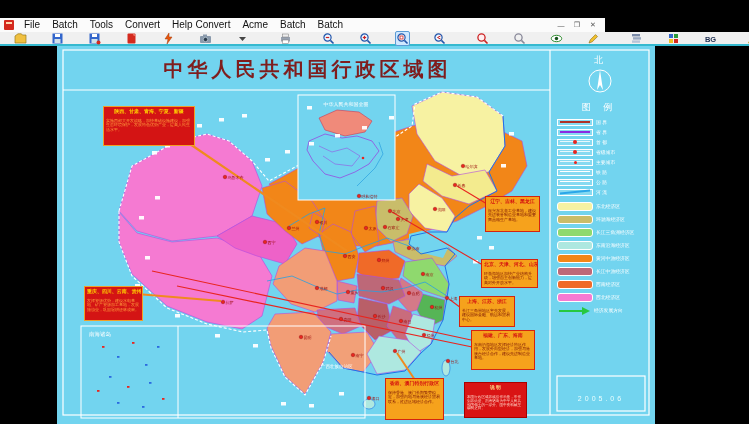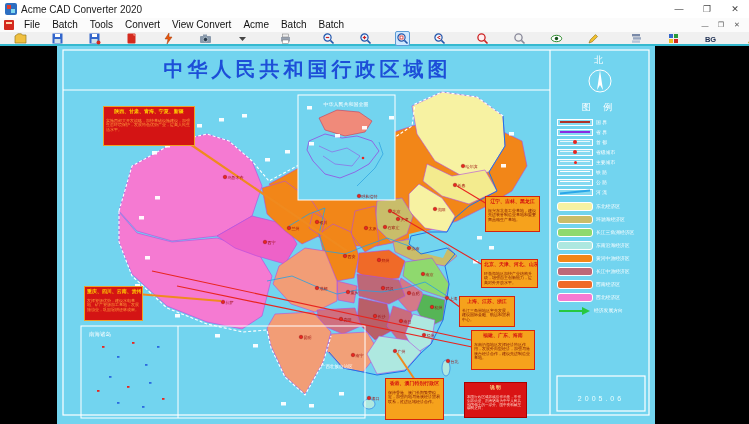--- a/index.html
+++ b/index.html
@@ -9,39 +9,39 @@
   .titlebar{position:absolute;left:0;top:0;width:749px;height:18px;background:#fff;
             display:flex;align-items:center;border-bottom:1px solid #e8e8e8;}
   .appicon{width:12px;height:12px;margin:0 4px 0 5px;position:relative;background:#2d6fc2;border-radius:2px;}
   .appicon:before{content:"";position:absolute;left:2px;top:2px;width:4px;height:4px;background:#e43b2c;}
   .appicon:after{content:"";position:absolute;right:2px;bottom:2px;width:4px;height:4px;background:#7fd8f0;}
   .wtitle{font-size:10px;color:#222;}
   .wcontrols{margin-left:auto;display:flex;height:18px;}
   .wbtn{width:28px;height:18px;display:flex;align-items:center;justify-content:center;
         font-size:9px;color:#444;cursor:default;}
   
-  .menubar{position:absolute;left:0;top:18px;width:749px;height:14px;background:#fbfbfb;
+  .menubar{position:absolute;left:0;top:18px;width:605px;height:14px;background:#fbfbfb;
            display:flex;align-items:center;font-size:10px;color:#111;}
   .docicon{width:10px;height:10px;margin:0 4px 0 4px;background:#d42a1e;border-radius:1px;position:relative;}
   .docicon:after{content:"";position:absolute;left:2px;top:2px;width:6px;height:2px;background:#ffd9b0;}
   .menu-item{padding:0 6px;height:14px;line-height:14px;}
   .mdictrls{margin-left:auto;display:flex;margin-right:4px;}
   .mdibtn{width:16px;height:12px;font-size:7px;color:#555;display:flex;align-items:center;justify-content:center;}
   
   .toolbar{position:absolute;left:0;top:32px;width:749px;height:14px;background:#f0f0f0;
            display:flex;align-items:center;padding-left:2px;border-bottom:2px solid #35b9cf;box-sizing:border-box;}
   .tbtn{width:15px;height:13px;margin:0 11px;display:flex;align-items:flex-end;justify-content:center;border:1px solid transparent;border-radius:2px;}
   .tbtn.active{background:#cfe8ff;border-color:#5b9bd5;}
   .tbtn svg{display:block;}
   .sep{width:1px;height:11px;background:#c6c6c6;margin:0 3px;}
   
   .canvas{position:absolute;left:0;top:46px;width:749px;height:378px;background:#000;}
   .sheet{position:absolute;left:57px;top:0;width:598px;height:378px;background:#72d4ef;overflow:hidden;}
   .sheet svg{position:absolute;left:0;top:0;}
-  .sheet-title{position:absolute;left:8px;top:10px;width:485px;text-align:center;color:#1d4ed8;
+  .sheet-title{position:absolute;left:8px;top:10px;width:485px;text-align:center;color:#7f1d1d;
                font-size:20px;font-weight:bold;letter-spacing:4px;white-space:nowrap;}
   .sheet-date{position:absolute;left:500px;top:349px;width:88px;text-align:center;color:#eaffff;
               font-size:7px;letter-spacing:3px;}
   
   .legend{position:absolute;left:494px;top:8px;width:97px;color:#fff;text-align:center;}
   .legend .north{font-size:9px;letter-spacing:2px;}
   .legend .ltitle{font-size:9px;letter-spacing:5px;margin:2px 0 3px 0;}
   .lrow{display:flex;align-items:center;height:10px;padding-left:6px;}
   .lrow .lab{font-size:8px;transform:scale(.6);transform-origin:0 50%;white-space:nowrap;color:#fff;width:160%;text-align:left;margin-left:3px;}
   .sw{width:34px;height:5px;border:1px solid #fff;position:relative;flex:none;background:rgba(255,255,255,.15);}
@@ -75,38 +75,29 @@
   .notes{position:absolute;box-sizing:border-box;background:#d91414;border:1px solid #a00;
          overflow:hidden;padding:1px 2px;}
   .notes .ct{font-size:8px;font-weight:bold;color:#ffe08a;transform:scale(.6);transform-origin:0 0;white-space:nowrap;width:166%;text-align:center;}
   .notes .cb{font-size:8px;line-height:1.1;color:#ffd7c9;transform:scale(.45);transform-origin:0 0;width:222%;}
 </style>
 </head>
 <body>
 
 <div id="app">
 
-  <div class="titlebar">
-    <div class="appicon"></div>
-    <span class="wtitle">Acme CAD Converter 2020</span>
-    <div class="wcontrols">
-        <div class="wbtn">—</div>
-        <div class="wbtn">❐</div>
-        <div class="wbtn">✕</div>
-      </div>
-  </div>
 
   <div class="menubar">
     <div class="docicon"></div>
     <div id="menu-items" style="display:flex">
         <span class="menu-item">File</span>
         <span class="menu-item">Batch</span>
         <span class="menu-item">Tools</span>
         <span class="menu-item">Convert</span>
-        <span class="menu-item">View Convert</span>
+        <span class="menu-item">Help Convert</span>
         <span class="menu-item">Acme</span>
         <span class="menu-item">Batch</span>
         <span class="menu-item">Batch</span>
       </div>
     <div class="mdictrls">
         <div class="mdibtn">—</div>
         <div class="mdibtn">❐</div>
         <div class="mdibtn">✕</div>
       </div>
   </div>

